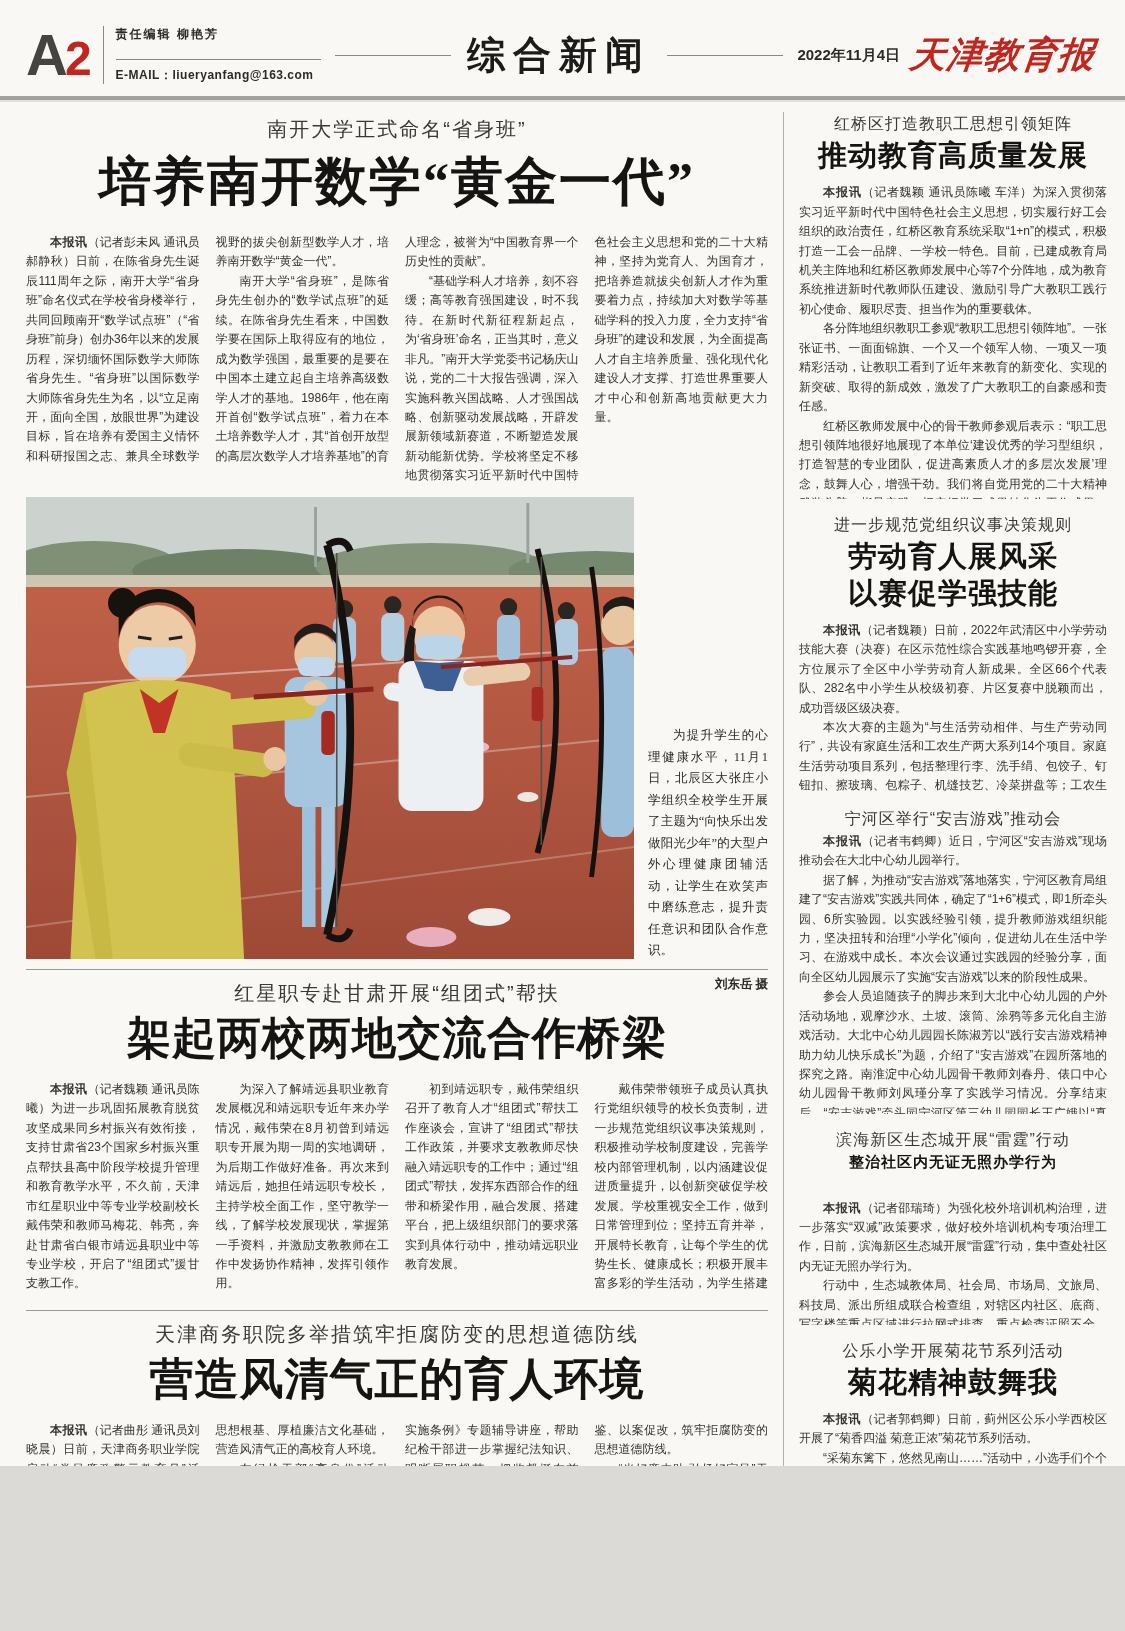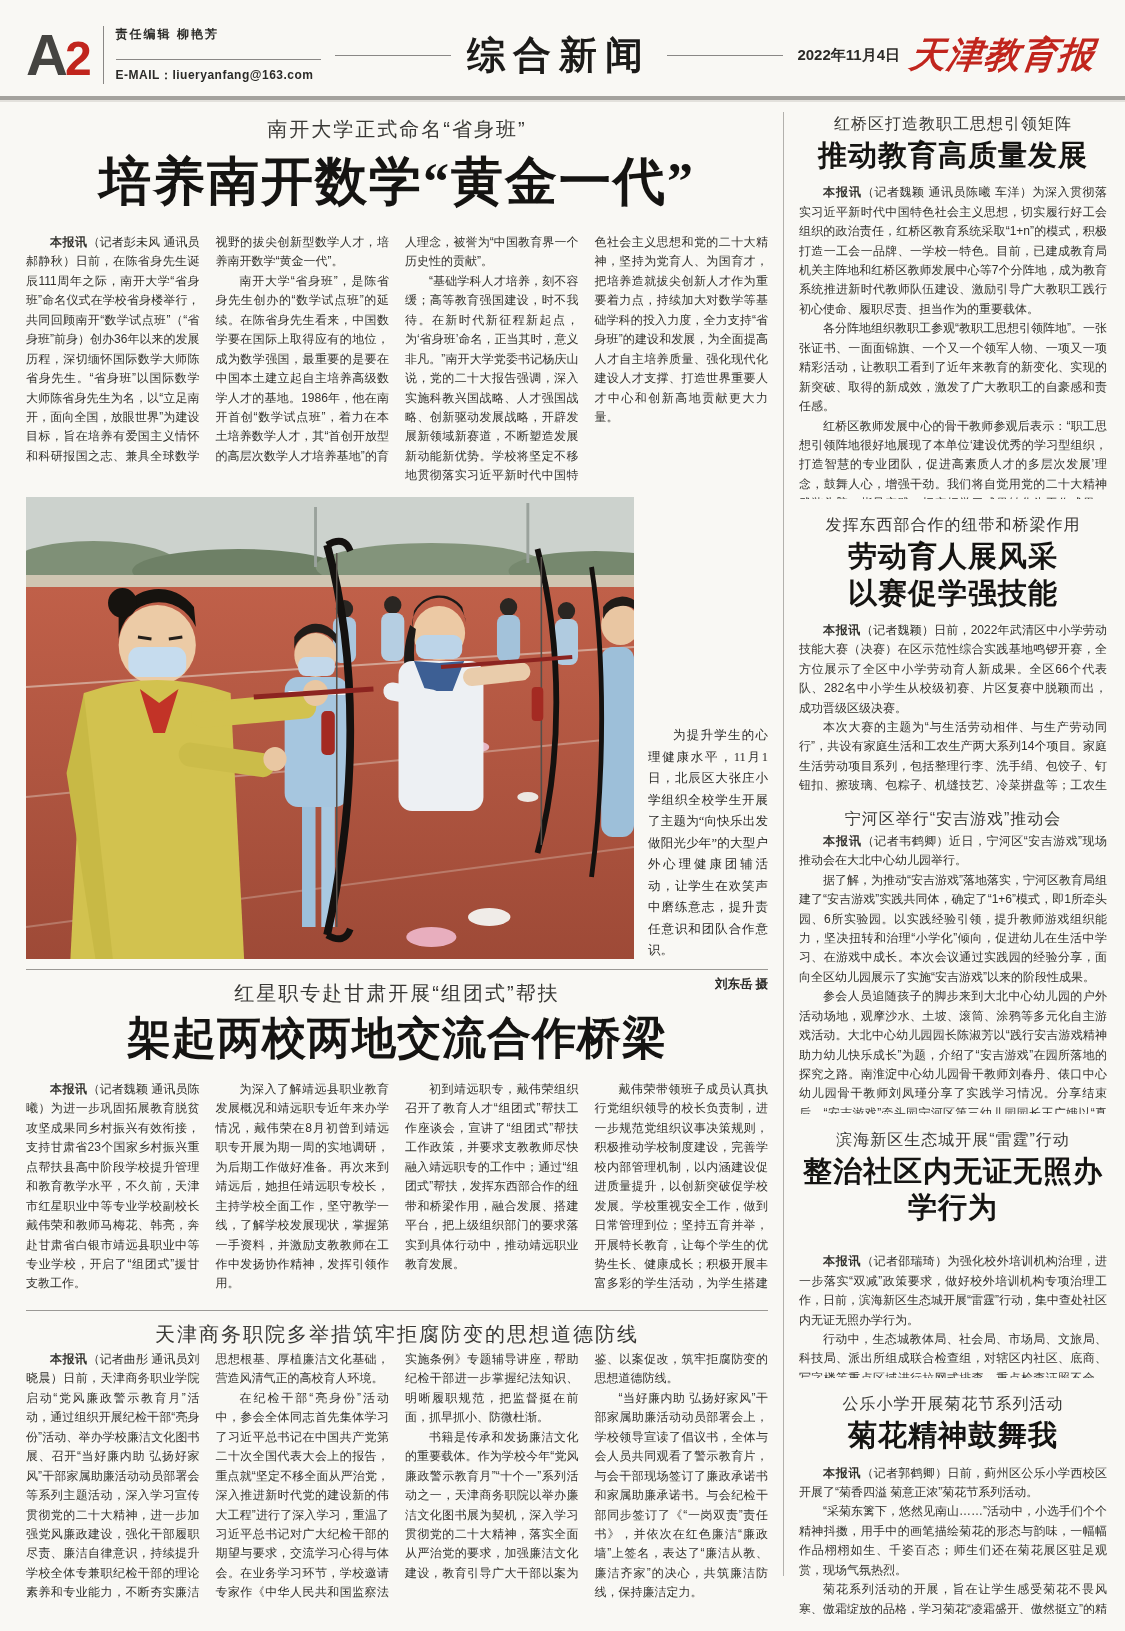--- a/index.html
+++ b/index.html
@@ -1,16 +1,16 @@
 <!DOCTYPE html>
 <html lang="zh"><head>
 <meta charset="utf-8">
 <style>
   html,body{margin:0;padding:0;background:#dcdad6;}
-  .page{width:1125px;height:1631px;margin:0 auto;background:#f9f8f4;overflow:hidden;
+  .page{width:1125px;height:1466px;margin:0 auto;background:#f9f8f4;overflow:hidden;
         font-family:"Liberation Sans","DejaVu Sans",sans-serif;color:#2b2a27;position:relative;}
   
   .header{display:flex;align-items:center;gap:14px;padding:26px 30px 12px 26px;}
   .pageno{font-weight:bold;line-height:.85;letter-spacing:-3px;white-space:nowrap;}
   .pageno .a{font-size:58px;color:#454441;}
   .pageno .two{font-size:48px;color:#c1251d;}
   .ed-block{border-left:1px solid #8a8886;padding-left:12px;font-size:12px;min-width:205px;}
   .ed-top{font-weight:bold;letter-spacing:2px;padding-bottom:16px;border-bottom:1px solid #8a8886;margin-bottom:7px;}
   .ed-bottom{font-weight:bold;letter-spacing:.5px;}
   .title-wrap{flex:1;display:flex;align-items:center;gap:16px;justify-content:center;}
@@ -46,21 +46,21 @@
   .photo svg{width:100%;height:100%;display:block;}
   .photo-caption{width:120px;padding:228px 0 0 14px;font-size:12.5px;line-height:1.72;
                  font-family:"Liberation Serif","DejaVu Serif",serif;color:#2b2a27;}
   .photo-caption p{margin:0;text-indent:2em;text-align:justify;}
   .credit{margin-top:12px;text-align:right;font-weight:bold;font-size:12.5px;}
   
   .rart{margin-bottom:16px;}
   .r-kicker{text-align:center;font-size:16px;letter-spacing:1px;color:#3a3936;margin:8px 0 2px;}
   .h-md{text-align:center;font-size:29px;font-weight:900;letter-spacing:1px;margin:2px 0 10px;
         font-family:"Liberation Serif","DejaVu Serif",serif;color:#151412;line-height:1.25;}
-  .h-md.small{font-size:29px;}
+  .h-md.small{font-size:15px;}
   .r-body{overflow:hidden;}
   .rb-hongqiao{height:316px;}
   .rb-wuqing{height:172px;}
   .rb-ninghe{height:282px;}
   .rb-binhai{height:126px;margin-top:27px;}
   .rb-juhua{height:150px;}
 </style>
 </head>
 <body>
 
@@ -211,20 +211,21 @@
             <p>为深入了解靖远县职业教育发展概况和靖远职专近年来办学情况，戴伟荣在8月初曾到靖远职专开展为期一周的实地调研，为后期工作做好准备。再次来到靖远后，她担任靖远职专校长，主持学校全面工作，坚守教学一线，了解学校发展现状，掌握第一手资料，并激励支教教师在工作中发扬协作精神，发挥引领作用。</p>
             <p>初到靖远职专，戴伟荣组织召开了教育人才“组团式”帮扶工作座谈会，宣讲了“组团式”帮扶工作政策，并要求支教教师尽快融入靖远职专的工作中；通过“组团式”帮扶，发挥东西部合作的纽带和桥梁作用，融合发展、搭建平台，把上级组织部门的要求落实到具体行动中，推动靖远职业教育发展。</p>
             <p>戴伟荣带领班子成员认真执行党组织领导的校长负责制，进一步规范党组织议事决策规则，积极推动学校制度建设，完善学校内部管理机制，以内涵建设促进质量提升，以创新突破促学校发展。学校重视安全工作，做到日常管理到位；坚持五育并举，开展特长教育，让每个学生的优势生长、健康成长；积极开展丰富多彩的学生活动，为学生搭建展示平台，让学生从人生优势中树立自信，加强自律，强化自主管理。结合靖远职专学生的特点，有针对性地开展学生心理健康教育，促进学生健康快乐成长。</p>
           </div>
       </section>
 
       <hr class="lrule">
 
       <section>
         <div class="kicker">天津商务职院多举措筑牢拒腐防变的思想道德防线</div>
+        <h2 class="h-lg">营造风清气正的育人环境</h2>
         <div class="body cols-4 h-integrity">
             <p><b>本报讯</b>（记者曲彤 通讯员刘晓晨）日前，天津商务职业学院启动“党风廉政警示教育月”活动，通过组织开展纪检干部“亮身份”活动、举办学校廉洁文化图书展、召开“当好廉内助 弘扬好家风”干部家属助廉活动动员部署会等系列主题活动，深入学习宣传贯彻党的二十大精神，进一步加强党风廉政建设，强化干部履职尽责、廉洁自律意识，持续提升学校全体专兼职纪检干部的理论素养和专业能力，不断夯实廉洁思想根基、厚植廉洁文化基础，营造风清气正的高校育人环境。</p>
             <p>在纪检干部“亮身份”活动中，参会全体同志首先集体学习了习近平总书记在中国共产党第二十次全国代表大会上的报告，重点就“坚定不移全面从严治党，深入推进新时代党的建设新的伟大工程”进行了深入学习，重温了习近平总书记对广大纪检干部的期望与要求，交流学习心得与体会。在业务学习环节，学校邀请专家作《中华人民共和国监察法实施条例》专题辅导讲座，帮助纪检干部进一步掌握纪法知识、明晰履职规范，把监督挺在前面，抓早抓小、防微杜渐。</p>
             <p>书籍是传承和发扬廉洁文化的重要载体。作为学校今年“党风廉政警示教育月”“十个一”系列活动之一，天津商务职院以举办廉洁文化图书展为契机，深入学习贯彻党的二十大精神，落实全面从严治党的要求，加强廉洁文化建设，教育引导广大干部以案为鉴、以案促改，筑牢拒腐防变的思想道德防线。</p>
             <p>“当好廉内助 弘扬好家风”干部家属助廉活动动员部署会上，学校领导宣读了倡议书，全体与会人员共同观看了警示教育片，与会干部现场签订了廉政承诺书和家属助廉承诺书。与会纪检干部同步签订了《“一岗双责”责任书》，并依次在红色廉洁“廉政墙”上签名，表达了“廉洁从教、廉洁齐家”的决心，共筑廉洁防线，保持廉洁定力。</p>
           </div>
       </section>
 
     </div>
 
@@ -236,21 +237,21 @@
         <div class="r-kicker">红桥区打造教职工思想引领矩阵</div>
         <h3 class="h-md">推动教育高质量发展</h3>
         <div class="body r-body rb-hongqiao">
             <p><b>本报讯</b>（记者魏颖 通讯员陈曦 车洋）为深入贯彻落实习近平新时代中国特色社会主义思想，切实履行好工会组织的政治责任，红桥区教育系统采取“1+n”的模式，积极打造一工会一品牌、一学校一特色。目前，已建成教育局机关主阵地和红桥区教师发展中心等7个分阵地，成为教育系统推进新时代教师队伍建设、激励引导广大教职工践行初心使命、履职尽责、担当作为的重要载体。</p>
             <p>各分阵地组织教职工参观“教职工思想引领阵地”。一张张证书、一面面锦旗、一个又一个领军人物、一项又一项精彩活动，让教职工看到了近年来教育的新变化、实现的新突破、取得的新成效，激发了广大教职工的自豪感和责任感。</p>
             <p>红桥区教师发展中心的骨干教师参观后表示：“职工思想引领阵地很好地展现了本单位‘建设优秀的学习型组织，打造智慧的专业团队，促进高素质人才的多层次发展’理念，鼓舞人心，增强干劲。我们将自觉用党的二十大精神武装头脑，指导实践，切实把学习成果转化为工作成果，以实际行动把党的二十大精神落到实处。”</p>
           </div>
       </section>
 
       <section class="rart">
-        <div class="r-kicker">发挥东西部合作的纽带和桥梁作用</div>
+        <div class="r-kicker">进一步规范党组织议事决策规则</div>
         <h3 class="h-md">
           <span>劳动育人展风采</span><br>
           <span>以赛促学强技能</span>
         </h3>
         <div class="body r-body rb-wuqing">
             <p><b>本报讯</b>（记者魏颖）日前，2022年武清区中小学劳动技能大赛（决赛）在区示范性综合实践基地鸣锣开赛，全方位展示了全区中小学劳动育人新成果。全区66个代表队、282名中小学生从校级初赛、片区复赛中脱颖而出，成功晋级区级决赛。</p>
             <p>本次大赛的主题为“与生活劳动相伴、与生产劳动同行”，共设有家庭生活和工农生产两大系列14个项目。家庭生活劳动项目系列，包括整理行李、洗手绢、包饺子、钉钮扣、擦玻璃、包粽子、机缝技艺、冷菜拼盘等；工农生产劳动项目系列，包括电子焊接、木模工艺、金工工艺、移苗定植、搭黄瓜架、挑水浇园等。选手们在三个分赛场展开激烈角逐，每个项目都配合默契、技艺精湛，展现出良好的综合素养。</p>
           </div>
       </section>
 

